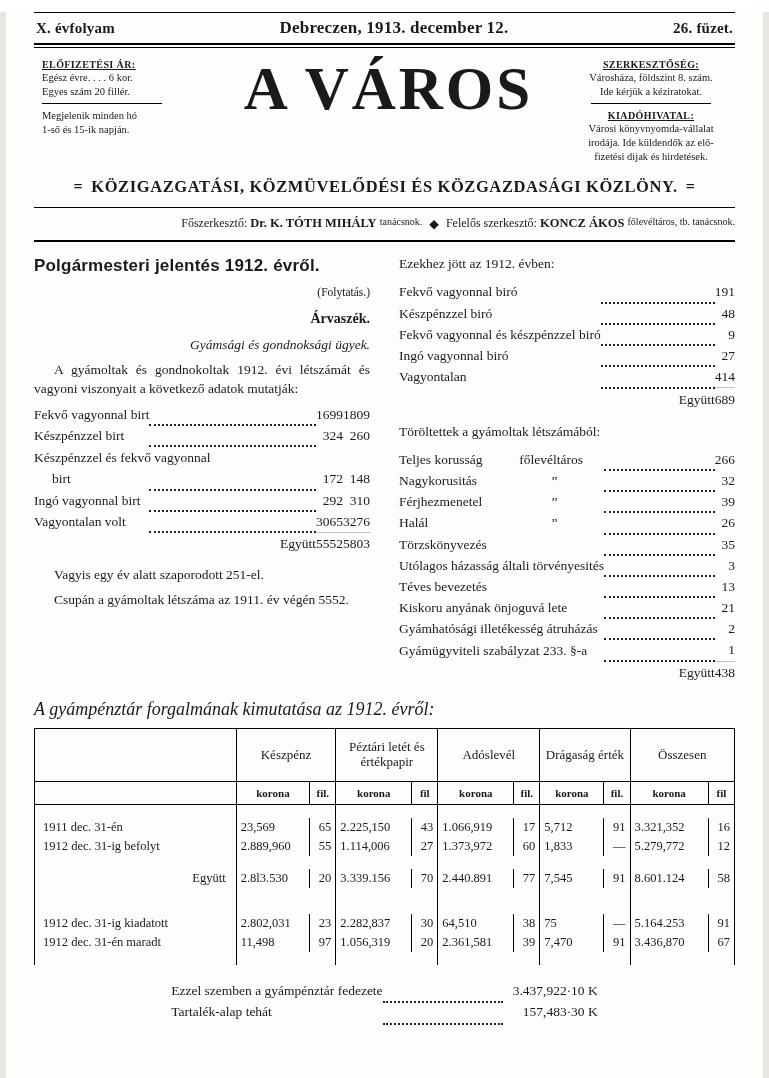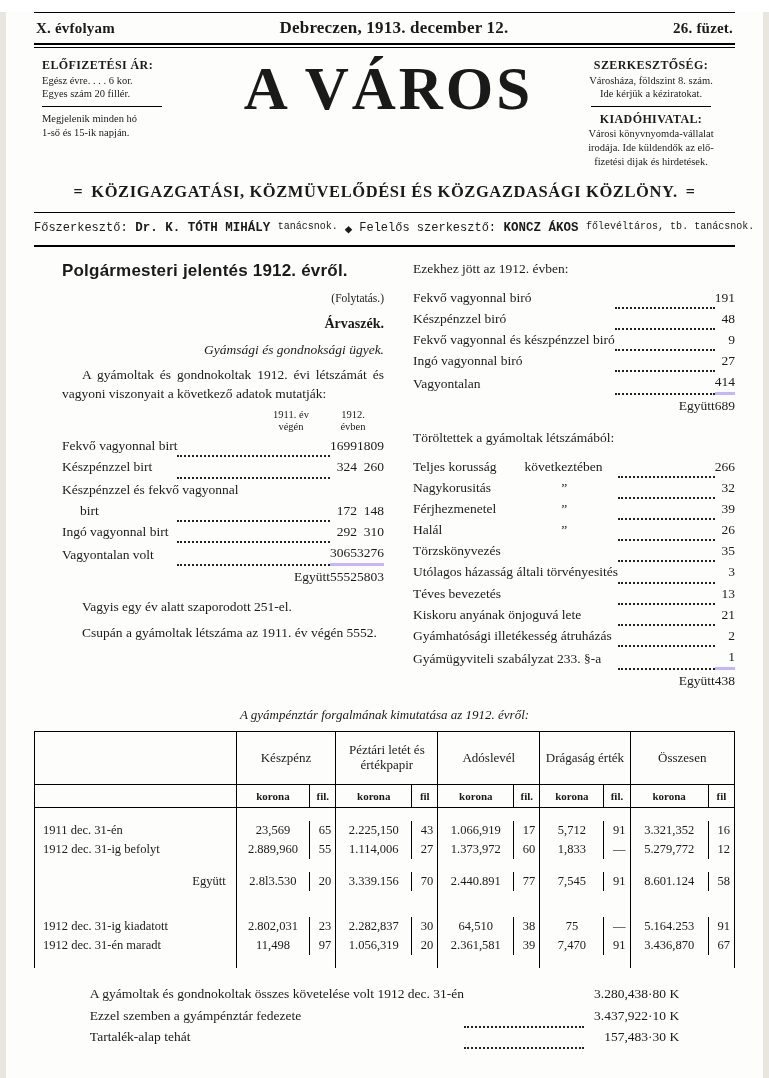--- a/index.html
+++ b/index.html
@@ -56,21 +56,22 @@
   .head-col {
     width: 168px;
     font-size: 10.5px;
     line-height: 1.3;
   }
   .head-col.left { text-align: left; padding-left: 8px; }
   .head-col.right { text-align: center; }
   .head-col .hl {
     font-weight: bold;
     letter-spacing: .4px;
-    font-size: 12px;
+    font-size: 10px;
+    text-decoration: underline;
   }
   .head-sep {
     border-top: 1px solid #000;
     width: 120px;
     margin: 5px auto 5px 0;
   }
   .head-sep.ctr { margin: 5px auto; }
   .title-col {
     flex: 1;
     text-align: center;
@@ -90,43 +91,42 @@
     justify-content: center;
     margin-top: 14px;
     font-weight: bold;
     font-size: 16.5px;
     letter-spacing: .6px;
   }
   .subtitle-rule .eq { margin: 0 8px; font-size: 16px; }
   .thin-rule { border-top: 1px solid #000; margin-top: 10px; }
   .editors {
     display: flex;
-    justify-content: space-between;
+    justify-content: flex-end;
     font-size: 12.5px;
     padding: 8px 0 8px 0;
     white-space: nowrap;
-    font-family: Liberation Mono, monospace;
   }
   .editors b { font-weight: bold; }
   .editors .lbl { font-size: 12px; }
   .editors .dia { margin: 0 7px; }
   .small-caps { font-size: 10px; }
   .rule-heavy { border-top: 2px solid #000; }
 
   
   .cols {
     display: flex;
     padding-top: 12px;
   }
   .col {
     width: 340px;
     font-size: 13.5px;
     line-height: 1.42;
   }
-  .col.left { padding-right: 12px; margin-left: 28px; }
+  .col.left { padding-right: 12px; }
   .col.right { padding-left: 17px; }
   .col h2 {
     font-family: "Liberation Sans", sans-serif;
     font-size: 17px;
     font-weight: bold;
     margin: 0 0 6px 0;
     letter-spacing: .2px;
   }
   .ctr { text-align: right; }
   .cont { font-size: 11.5px; margin: 2px 0 8px 0; }
@@ -142,36 +142,35 @@
   
   table.rows { width: 100%; border-collapse: collapse; font-size: 13.5px; }
   table.rows td { padding: 1px 0; vertical-align: bottom; }
   td.lbl2 { white-space: nowrap; }
   td.dots {
     width: 100%;
     border-bottom: 2px dotted #222;
     transform: translateY(-4px);
   }
   td.num { text-align: right; white-space: nowrap; padding-left: 6px; }
-  td.num.u { border-bottom: 3px solid #c4b5fd; }
+  td.num.u { border-bottom: 1px solid #c4b5fd; }
 
   .colheads {
     display: flex;
     justify-content: flex-end;
     font-size: 10.5px;
     line-height: 1.15;
     margin: 6px 0 2px 0;
   }
   .colheads div { width: 62px; text-align: center; }
 
   
   .tbl-cap {
-    text-align: center;
     font-style: italic;
-    font-size: 13px;
+    font-size: 18px;
     margin: 16px 0 8px 0;
   }
   table.cash {
     width: 100%;
     border-collapse: collapse;
     font-size: 12.5px;
     table-layout: fixed;
   }
   table.cash th, table.cash td {
     border: 1px solid #000;
@@ -182,21 +181,21 @@
     font-size: 13px;
     font-weight: normal;
     height: 48px;
     line-height: 1.15;
   }
   table.cash .unit {
     text-align: center;
     font-size: 11px;
     height: 18px;
   }
-  table.cash td.k { text-align: center; white-space: nowrap; margin-top: 39px; }
+  table.cash td.k { text-align: left; white-space: nowrap; margin-top: 39px; }
   table.cash td.f { text-align: right; width: 26px; white-space: nowrap; }
   table.cash td.rowlabel { text-align: left; white-space: nowrap; padding-left: 8px; }
   table.cash td.rowlabel.r { text-align: right; padding-right: 10px; }
   table.cash tr.spacer td { border-left: 1px solid #000; border-right: 1px solid #000; border-top: none; border-bottom: none; height: 9px; }
   table.cash td.nb { border-top: none; border-bottom: none; }
 
   
   .notes {
     margin: 16px 0 0 0;
     font-size: 13.5px;
@@ -278,30 +277,20 @@
 
     <div class="cols">
 
       <div class="col left">
         <h2>Polgármesteri jelentés 1912. évről.</h2>
         <div class="ctr cont">(Folytatás.)</div>
         <div class="ctr sec-title">Árvaszék.</div>
         <div class="ctr gyam">Gyámsági és gondnoksági ügyek.</div>
         <div class="para">A gyámoltak és gondnokoltak 1912. évi létszámát és vagyoni viszonyait a következő adatok mutatják:</div>
 
-        <div class="colheads">
-          <div>
-            <span>1911. év</span><br>
-            <span>végén</span>
-          </div>
-          <div>
-            <span>1912.</span><br>
-            <span>évben</span>
-          </div>
-        </div>
 
         <table class="rows">
           <tbody>
               <tr>
             <td class="lbl2">Fekvő vagyonnal birt</td>
             <td class="dots"></td>
             <td class="num" style="width:54px">1699</td>
             <td class="num" style="width:56px">1809</td>
           </tr>
           <tr>
@@ -381,21 +370,21 @@
           </tr>
         </tbody>
           </table>
 
         <div class="lead" style="margin-top:12px">Töröltettek a gyámoltak létszámából:</div>
 
         <table class="rows">
           <tbody>
               <tr>
             <td class="lbl2">Teljes korusság</td>
-            <td style="white-space:nowrap;padding-left:14px">következtében</td>
+            <td style="white-space:nowrap;padding-left:14px">főlevéltáros</td>
             <td class="dots"></td>
             <td class="num" style="width:46px">266</td>
           </tr>
           <tr>
             <td class="lbl2">Nagykorusitás</td>
             <td style="text-align:center">”</td>
             <td class="dots"></td>
             <td class="num">32</td>
           </tr>
           <tr>
@@ -599,25 +588,20 @@
             <td colspan="2"></td>
             <td colspan="2"></td>
             <td colspan="2"></td>
       </tr>
     </tbody>
       </table>
 
     <div class="notes">
       <table>
         <tbody>
-            <tr>
-          <td class="n1">A gyámoltak és gondnokoltak összes követelése volt 1912 dec. 31-én</td>
-          <td style="width:16px"></td>
-          <td class="n2">3.280,438·80 K</td>
-        </tr>
         <tr>
           <td class="n1">Ezzel szemben a gyámpénztár fedezete</td>
           <td class="nd"></td>
           <td class="n2">3.437,922·10 K</td>
         </tr>
         <tr>
           <td class="n1">Tartalék-alap tehát</td>
           <td class="nd"></td>
           <td class="n2">157,483·30 K</td>
         </tr>

